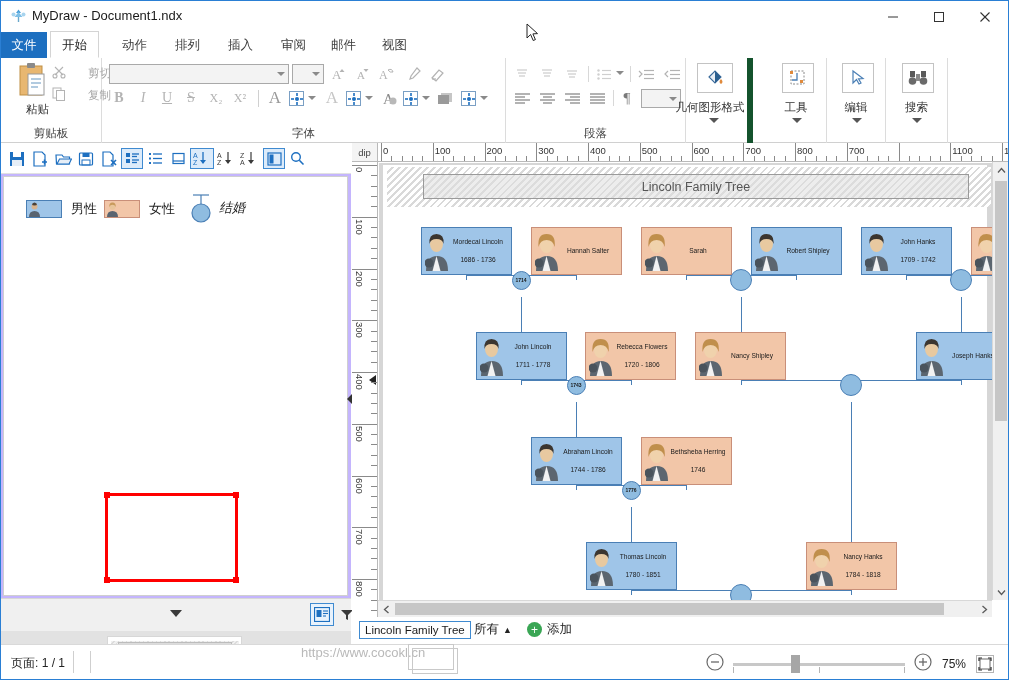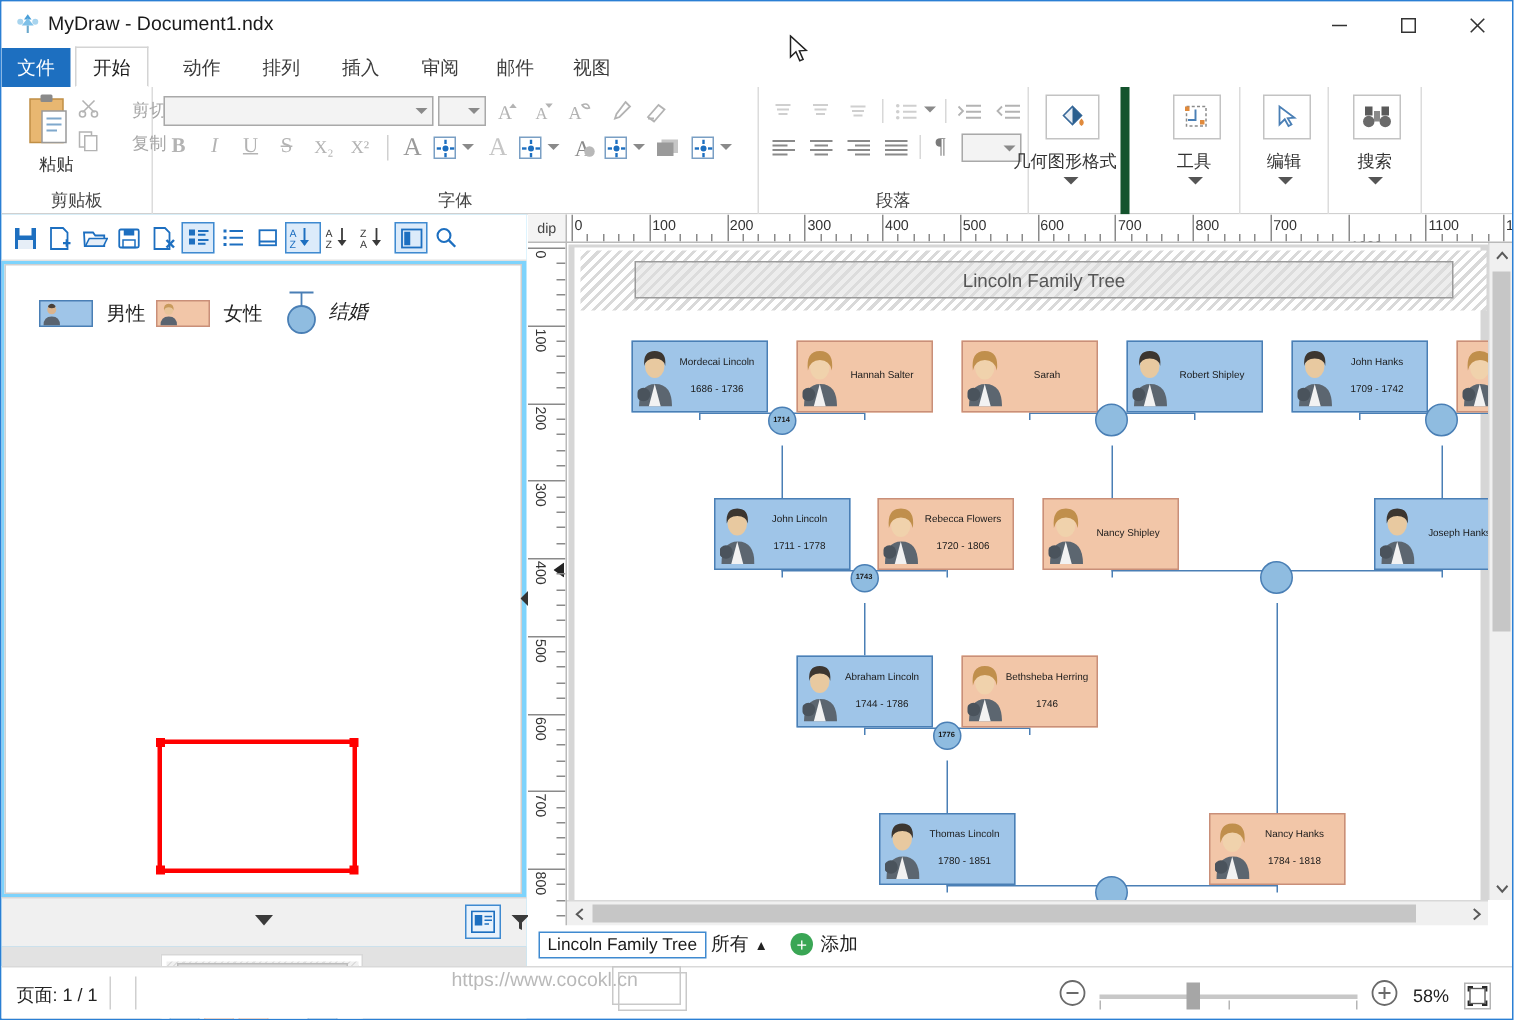--- a/index.html
+++ b/index.html
@@ -46,21 +46,21 @@
 
   .combo { position:absolute; border:1px solid #a9a9a9; background:#f3f3f3; display:flex; align-items:center; justify-content:flex-end; padding-right:3px; }
   .combo .cv { position:absolute; left:4px; font-size:11px; color:#333; }
   .chev { width:0;height:0;border-left:4px solid transparent;border-right:4px solid transparent;border-top:4px solid #555; }
   .chev.lt { border-top-color:#8a8a8a; }
 
   .fbtn { position:absolute; display:flex; align-items:center; justify-content:center; color:#b3b3b3; cursor:default; }
   .gear { width:15px;height:15px; border:1px solid #7a9fc4; background:#fff; display:inline-flex; align-items:center; justify-content:center; }
 
   
-  .leftpane { position:absolute; left:0; top:142px; width:350px; height:515px; background:#7dd3fc; }
+  .leftpane { position:absolute; left:0; top:142px; width:350px; height:515px; background:#c4b5fd; }
   .libbar { position:absolute; left:0; top:0; width:350px; height:31px; background:#fff; border-bottom:1px solid #e1e1e1; }
   .libico { position:absolute; top:5px; width:22px; height:21px; display:flex; align-items:center; justify-content:center; cursor:default; }
   .libico.boxed { border:1px solid #3f8ad0; background:#dcebfa; }
 
   .libarea { position:absolute; left:2px; top:33px; width:345px; height:420px; border:1px solid #cfcfcf; background:#fff; }
   .legitem { position:absolute; display:flex; align-items:center; }
   .legswatch { width:36px; height:18px; border:1px solid #4a7fb5; background:#9fc5e8; position:relative; }
   .legswatch.f { border-color:#c98f79; background:#f2c6a8; }
   .legtext { margin-left:9px; font-size:13px; color:#222; }
 
@@ -1180,21 +1180,21 @@
         <span class="ztick" style="left:171px;"></span>
         <span class="zhandle"></span>
       </span>
       <span>
         <svg width="18" height="18" viewBox="0 0 18 18">
             <circle cx="9" cy="9" r="8" fill="none" stroke="#6a6a6a" stroke-width="1.2"></circle>
             <line x1="5" y1="9" x2="13" y2="9" stroke="#6a6a6a" stroke-width="1.3"></line>
             <line x1="9" y1="5" x2="9" y2="13" stroke="#6a6a6a" stroke-width="1.3"></line>
           </svg>
       </span>
-      <span class="zpct">58%</span>
+      <span class="zpct">75%</span>
       <span class="fitbtn">
         <svg width="14" height="14" viewBox="0 0 14 14">
             <rect x="2" y="2" width="10" height="10" fill="none" stroke="#5a5a5a" stroke-width="0.9"></rect>
             <polyline points="1,4 1,1 4,1" fill="none" stroke="#2a2a2a" stroke-width="1.2"></polyline>
             <polyline points="10,1 13,1 13,4" fill="none" stroke="#2a2a2a" stroke-width="1.2"></polyline>
             <polyline points="1,10 1,13 4,13" fill="none" stroke="#2a2a2a" stroke-width="1.2"></polyline>
             <polyline points="10,13 13,13 13,10" fill="none" stroke="#2a2a2a" stroke-width="1.2"></polyline>
           </svg>
       </span>
     </div>

